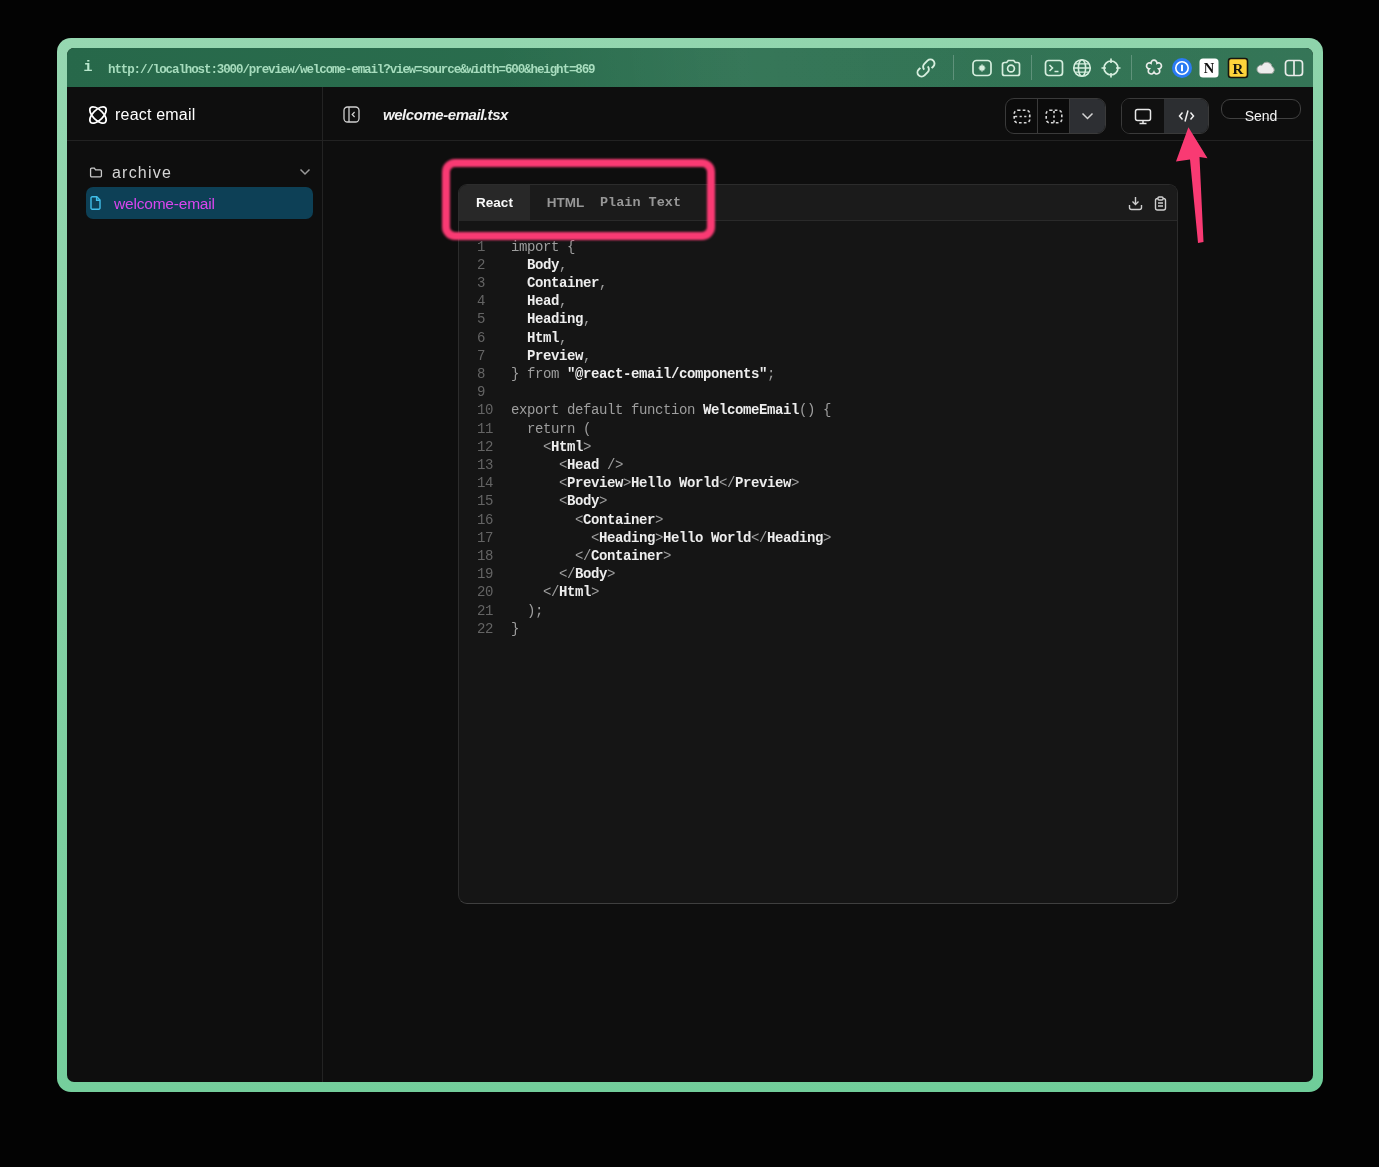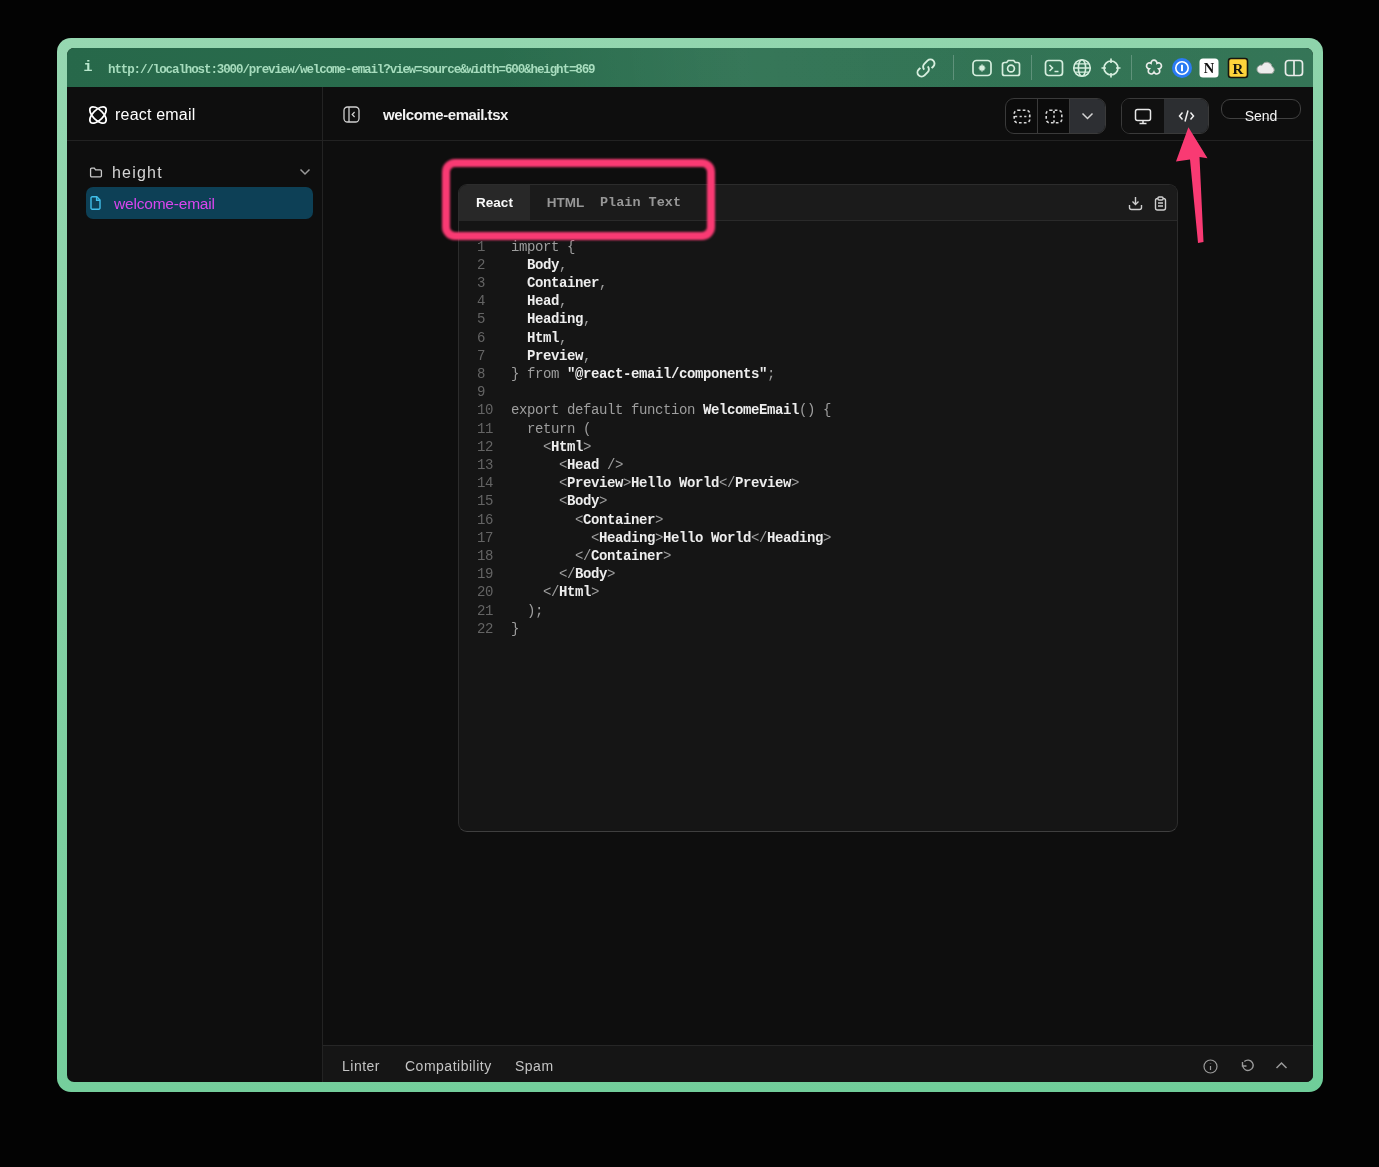--- a/index.html
+++ b/index.html
@@ -29,32 +29,32 @@
   .hline { position:absolute; left:0; top:92px; width:1246px; height:1px; background:#222; }
 
   
   .brand { position:absolute; left:48px; top:58px; color:#fff; font-size:16px; letter-spacing:0.2px; }
   .navrow { position:absolute; color:#d6d6d6; font-size:16px; letter-spacing:1.2px; }
   .sel { position:absolute; left:19px; top:139px; width:227px; height:32px;
     background:#0d4056; border-radius:7px; }
   .seltext { position:absolute; left:47px; top:147px; color:#d946ef; font-size:15.5px; letter-spacing:-0.2px; }
 
   
-  .title { position:absolute; left:316px; top:58px; color:#f2f2f2; font-weight:bold; font-size:15px; letter-spacing:-0.45px; }
+  .title { position:absolute; left:316px; top:58px; color:#f2f2f2; font-weight:bold; font-size:15px; letter-spacing:-0.45px;font-style:italic; }
 
   
   .seg { position:absolute; top:50px; height:36px; border:1px solid #3a3a3a; border-radius:9px;
     background:#0b0b0b; display:flex; overflow:hidden; }
   .seg .s { height:100%; display:flex; align-items:center; justify-content:center; }
   .sendbtn { position:absolute; left:1154px; top:51px; width:80px; height:20px;
     border:1px solid #414141; border-radius:9px; background:#0c0c0c;
     color:#f5f5f5; font-size:14px; text-align:center; line-height:32px; }
 
   
-  .panel { position:absolute; left:391px; top:136px; width:720px; height:648px;
+  .panel { position:absolute; left:391px; top:136px; width:720px; height:720px;
     background:#151515; border:1px solid #2c2c2c; border-bottom-color:#3f3f3f; border-radius:9px; overflow:hidden; }
   .tabbar { position:absolute; left:0; top:0; width:718px; height:36px; background:#1b1b1b;
     border-bottom:1px solid #2a2a2a; }
   .tab { position:absolute; top:0; height:36px; line-height:36px; text-align:center;
     font-weight:bold; font-size:13.5px; color:#979797; }
   .tab.active { background:#282828; color:#fafafa; }
   pre { font:14px/18.2px "Liberation Mono",monospace; letter-spacing:-0.4px; }
   .lnum { position:absolute; left:18px; top:52.5px; color:#646464; }
   .codes { position:absolute; left:52px; top:52.5px; color:#9e9e9e; }
   .codes b { color:#ededed; font-weight:bold;text-align:center; }
@@ -80,21 +80,21 @@
   <div class="vline"></div>
 
   <svg class="abs" style="left:20px; top:56px;" width="22" height="22" viewBox="0 0 22 22" fill="none" stroke="#fff" stroke-width="1.7">
     <ellipse cx="11" cy="11" rx="10.4" ry="5.1" transform="rotate(45 11 11)"></ellipse>
     <ellipse cx="11" cy="11" rx="10.4" ry="5.1" transform="rotate(-45 11 11)"></ellipse>
   </svg>
   <div class="brand">react email</div>
   <svg class="abs" style="left:22px; top:118px;" width="14" height="13" viewBox="0 0 24 24" fill="none" stroke="#c9c9c9" stroke-width="2.4">
     <path d="M4 4 h5 l2.2 3 H20 a2 2 0 0 1 2 2 v9 a2 2 0 0 1 -2 2 H4 a2 2 0 0 1 -2 -2 V6 a2 2 0 0 1 2 -2 z"></path>
   </svg>
-  <div class="navrow" style="left:45px; top:116px;">height</div>
+  <div class="navrow" style="left:45px; top:116px;">archive</div>
   <svg class="abs" style="left:232px; top:120px;" width="12" height="8" viewBox="0 0 12 8" fill="none" stroke="#9a9a9a" stroke-width="1.5">
     <path d="M1.5 1.5 L6 6 L10.5 1.5"></path>
   </svg>
   <div class="sel"></div>
   <svg class="abs" style="left:23px; top:148px;" width="11" height="14" viewBox="0 0 11 14" fill="none" stroke="#41bfea" stroke-width="1.4">
     <path d="M1 2 a1.2 1.2 0 0 1 1.2 -1.2 H6.8 L10 4 V12 a1.2 1.2 0 0 1 -1.2 1.2 H2.2 A1.2 1.2 0 0 1 1 12 Z"></path>
     <path d="M6.6 1 V4.2 H10"></path>
   </svg>
   <div class="seltext">welcome-email</div>
 
@@ -200,37 +200,20 @@
       &lt;<b>Body</b>&gt;
         &lt;<b>Container</b>&gt;
           &lt;<b>Heading</b>&gt;<b>Hello World</b>&lt;/<b>Heading</b>&gt;
         &lt;/<b>Container</b>&gt;
       &lt;/<b>Body</b>&gt;
     &lt;/<b>Html</b>&gt;
   );
 }</pre>
   </div>
 
-  <div class="statusbar">
-    <div class="lbl" style="left:19px;">Linter</div>
-    <div class="lbl" style="left:82px;">Compatibility</div>
-    <div class="lbl" style="left:192px;">Spam</div>
-    <svg class="abs" style="left:880px; top:13px;" width="15" height="15" viewBox="0 0 15 15" fill="none" stroke="#9a9a9a" stroke-width="1.2">
-      <circle cx="7.5" cy="7.5" r="6.5"></circle>
-      <path d="M7.5 7 V11"></path>
-      <path d="M7.5 4.2 V4.6" stroke-width="1.6"></path>
-    </svg>
-    <svg class="abs" style="left:917px; top:13px;" width="15" height="15" viewBox="0 0 15 15" fill="none" stroke="#9a9a9a" stroke-width="1.4">
-      <path d="M2.5 3 V7 H6.5"></path>
-      <path d="M2.8 7 a5.2 5.2 0 1 0 1.5 -4.4"></path>
-    </svg>
-    <svg class="abs" style="left:952px; top:15px;" width="13" height="9" viewBox="0 0 13 9" fill="none" stroke="#9a9a9a" stroke-width="1.5">
-      <path d="M1.5 7 L6.5 2 L11.5 7"></path>
-    </svg>
-  </div>
 
   <div class="abs" style="left:0; top:0; width:1246px; height:39px;">
     <svg class="uicon" style="left:848px;" width="22" height="22" viewBox="0 0 22 22" fill="none" stroke="#d6eede" stroke-width="1.9">
       <path d="M9.3 12.7 a4.1 4.1 0 0 1 0 -5.8 l3.2 -3.2 a4.1 4.1 0 0 1 5.8 5.8 l-1.7 1.7"></path>
       <path d="M12.7 9.3 a4.1 4.1 0 0 1 0 5.8 l-3.2 3.2 a4.1 4.1 0 0 1 -5.8 -5.8 l1.7 -1.7"></path>
     </svg>
     <div class="usep" style="left:886px;"></div>
     <svg class="uicon" style="left:904px;" width="22" height="22" viewBox="0 0 22 22" fill="none" stroke="#d6eede" stroke-width="1.7">
       <rect x="2" y="3.5" width="18" height="15" rx="3.5"></rect>
       <path d="M11 7.5 V14.5 M7.7 11 H14.3 M8.7 8.7 L13.3 13.3 M13.3 8.7 L8.7 13.3" stroke-width="1.5"></path>

